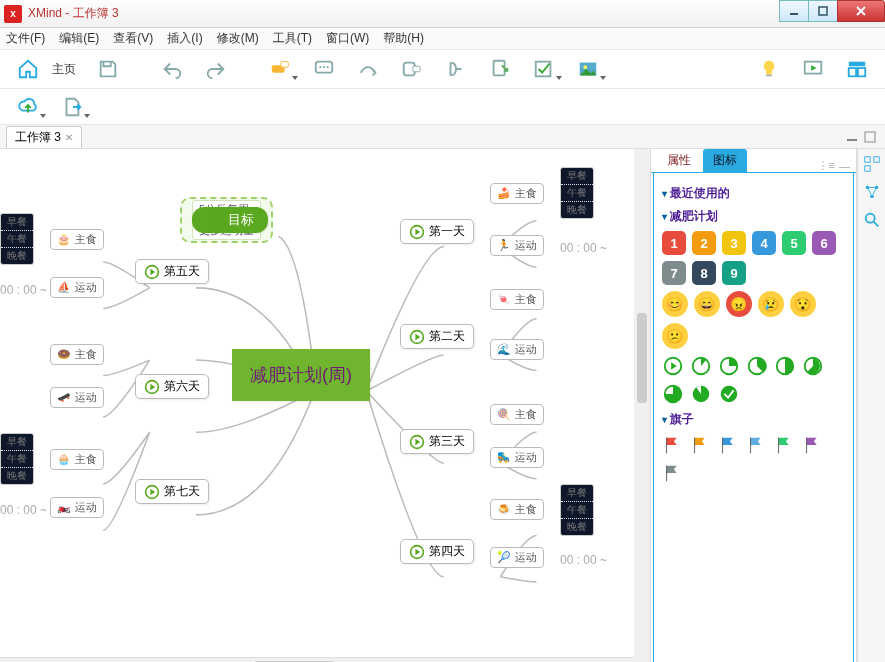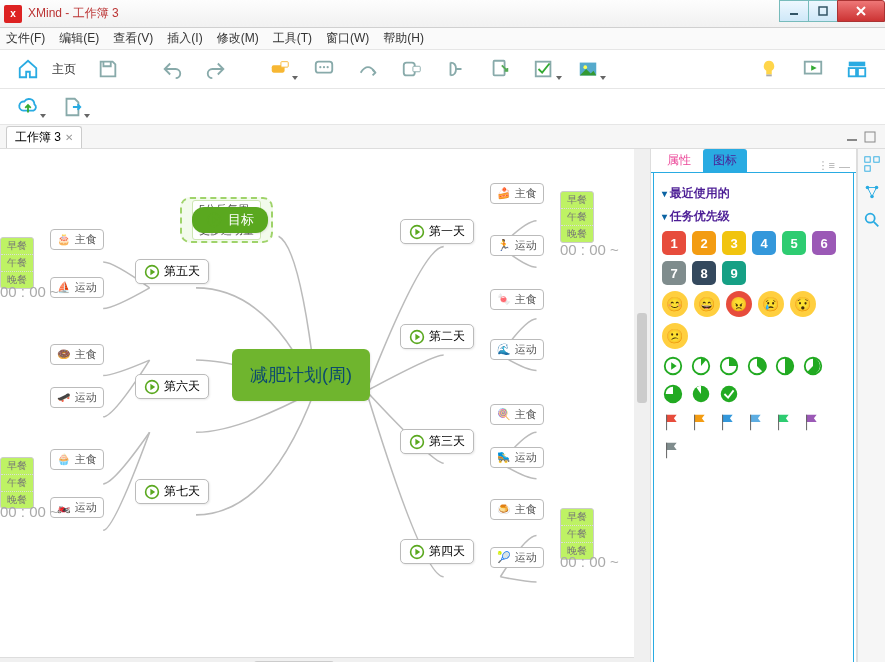--- a/index.html
+++ b/index.html
@@ -32,52 +32,52 @@
 .tabstrip .spacer { flex: 1; }
 .tabstrip .ticon { width:14px;height:14px;color:#888; margin:0 2px;}
 
 
 .main { display: flex; height: 546px; }
 .canvas-wrap { flex: 1; position: relative; background: #fff; overflow: hidden; border-right: 1px solid #ddd; }
 
 
 .sidebar { width: 206px; background: #fff; display: flex; flex-direction: column; border-right: 1px solid #ddd; }
 .sbtabs { height: 24px; display: flex; align-items: flex-end; font-size: 12px; border-bottom: 1px solid #29abe2; padding: 0 6px; gap:2px;}
-.sbtab { padding: 3px 10px; color: #ec4899; cursor:pointer;}
-.sbtab.active { background: #29abe2; color: #4c1d95; border-radius: 3px 3px 0 0; }
+.sbtab { padding: 3px 10px; color: #7f1d1d; cursor:pointer;}
+.sbtab.active { background: #29abe2; color: #0f172a; border-radius: 3px 3px 0 0; }
 .sbextra { margin-left:auto; display:flex; gap:4px; color:#aaa; font-size:11px; align-items:center;}
 .sbcontent { flex: 1; overflow-y: auto; padding: 6px 8px; border: 1px solid #29abe2; border-top:none; margin:0 2px 2px 2px; font-size: 12px; }
 .sbsection-h { color: #4c1d95; font-weight: bold; margin: 6px 0 6px 0; cursor: pointer; }
 .sbsection-h::before { content: "▾ "; color:#0b63a3; font-size:10px;}
 .iconrow { display: flex; flex-wrap: wrap; gap: 6px; margin-bottom: 6px; }
 .pri { width: 24px; height: 24px; border-radius: 5px; color: #fff; font-weight: bold; display:flex;align-items:center;justify-content:center; font-size:13px;}
 .emo { width: 26px; height: 26px; border-radius: 50%; background: #ffcf3f; display:flex;align-items:center;justify-content:center; font-size:14px;}
 .prog { width: 22px; height: 22px; }
 .flag { width: 22px; height: 22px; }
 
 
 .rail { width: 28px; background: #f6f6f6; border-left: 1px solid #ddd; display:flex; flex-direction:column; align-items:center; padding-top:6px; gap:10px;}
 .rail .ri { width:18px;height:18px; color:#29abe2; }
 
 
 .node { position: absolute; background: #fff; border: 1px solid #bbb; border-radius: 5px; padding: 3px 8px; font-size: 12px; display:flex; align-items:center; gap:4px; box-shadow: 1px 1px 2px rgba(0,0,0,.08);}
-.node.center { background: #6fb52e; color: #0c4a6e; border: none; border-radius: 6px; padding: 14px 18px; font-size: 18px; }
+.node.center { background: #6fb52e; color: #701a75; border: none; border-radius: 0; padding: 14px 18px; font-size: 18px; }
 .node.goal { background: #5aa81f; color: #fff; border: none; border-radius: 12px; padding: 4px 14px; font-size: 13px; display:flex; gap:6px; align-items:center;}
 .goalbox { position:absolute; border: 2px dashed #9fd36a; border-radius: 10px; background: #f3fbec; padding: 0 10px; display:flex; gap:8px; align-items:center;}
 .goalbox .subs { display:flex; flex-direction:column; font-size:11px; color:#555; }
 .goalbox .subs span { border:1px solid #cde5b3; border-radius:3px; padding:1px 6px; margin:1px 0; background:#fff;}
 .play { width: 16px; height: 16px; }
 .play circle { fill:none; stroke:#5aa81f; stroke-width:2; }
 .play path { fill:#5aa81f; }
 
 .subnode { position:absolute; border:1px solid #bbb; border-radius:4px; background:#fff; font-size:11px; padding:2px 6px; display:flex; align-items:center; gap:4px; color:#555;}
-.meals { position:absolute; border:1px solid #ccc; border-radius:3px; background:#bef264; font-size:10px; color:#777;margin-top:24px; }
+.meals { position:absolute; border:1px solid #ccc; border-radius:3px; background:#0f172a; font-size:10px; color:#777; }
 .meals div { padding:1px 6px; border-bottom:1px dotted #ddd;}
 .meals div:last-child{border-bottom:none;}
-.timelbl { position:absolute; font-size:15px; color:#aaa; }
+.timelbl { position:absolute; font-size:12px; color:#aaa; }
 
 
 svg.edges { position:absolute; inset:0; width:100%; height:100%; pointer-events:none;}
 svg.edges path { fill:none; stroke:#bbb; stroke-width:1.5;}
 .hscroll { height:16px; background:#f0f0f0; border-top:1px solid #ddd; position:relative;}
 .hscroll .thumb{ position:absolute; left:40%; width:80px; height:10px; top:3px; background:#ccc; border-radius:3px;}
 .vscroll { position:absolute; right:0; top:0; bottom:0; width:16px; background:#f0f0f0; }
 .vscroll .thumb{ position:absolute; top:30%; height:90px; left:3px; width:10px; background:#ccc; border-radius:3px;}
 </style>
 </head>
@@ -406,21 +406,21 @@
       <div class="sbtab">属性</div>
       <div class="sbtab active">图标</div>
       <div class="sbextra">
         <span>⋮≡</span>
         <span>—</span>
       </div>
     </div>
     <div class="sbcontent">
       <div class="sbsection-h">最近使用的</div>
 
-      <div class="sbsection-h">任务优先级</div>
+      <div class="sbsection-h">减肥计划</div>
       <div class="iconrow">
         <div class="pri" style="background:#e74c3c">1</div>
         <div class="pri" style="background:#f39c12">2</div>
         <div class="pri" style="background:#f1c40f">3</div>
         <div class="pri" style="background:#3498db">4</div>
         <div class="pri" style="background:#2ecc71">5</div>
         <div class="pri" style="background:#9b59b6">6</div>
         <div class="pri" style="background:#7f8c8d">7</div>
         <div class="pri" style="background:#34495e">8</div>
         <div class="pri" style="background:#16a085">9</div>
@@ -467,20 +467,21 @@
         <svg class="prog" viewBox="0 0 24 24">
             <circle cx="12" cy="12" r="9" fill="#2a2"></circle>
             <path d="M12 12 L12 3 A9 9 0 0 0 7 5 Z" fill="#fff"></path>
           </svg>
         <svg class="prog" viewBox="0 0 24 24">
             <circle cx="12" cy="12" r="9" fill="#2a2"></circle>
             <path d="M7 12 L11 16 L17 8" stroke="#fff" stroke-width="2" fill="none"></path>
           </svg>
       </div>
 
+      <div class="sbsection-h">旗子</div>
       <div class="iconrow">
         <svg class="flag" viewBox="0 0 24 24">
             <path d="M5 21 V4 H16 L13 8 L16 12 H5" fill="#e74c3c"></path>
             <line x1="5" y1="4" x2="5" y2="21" stroke="#555"></line>
           </svg>
         <svg class="flag" viewBox="0 0 24 24">
             <path d="M5 21 V4 H16 L13 8 L16 12 H5" fill="#f39c12"></path>
             <line x1="5" y1="4" x2="5" y2="21" stroke="#555"></line>
           </svg>
         <svg class="flag" viewBox="0 0 24 24">

